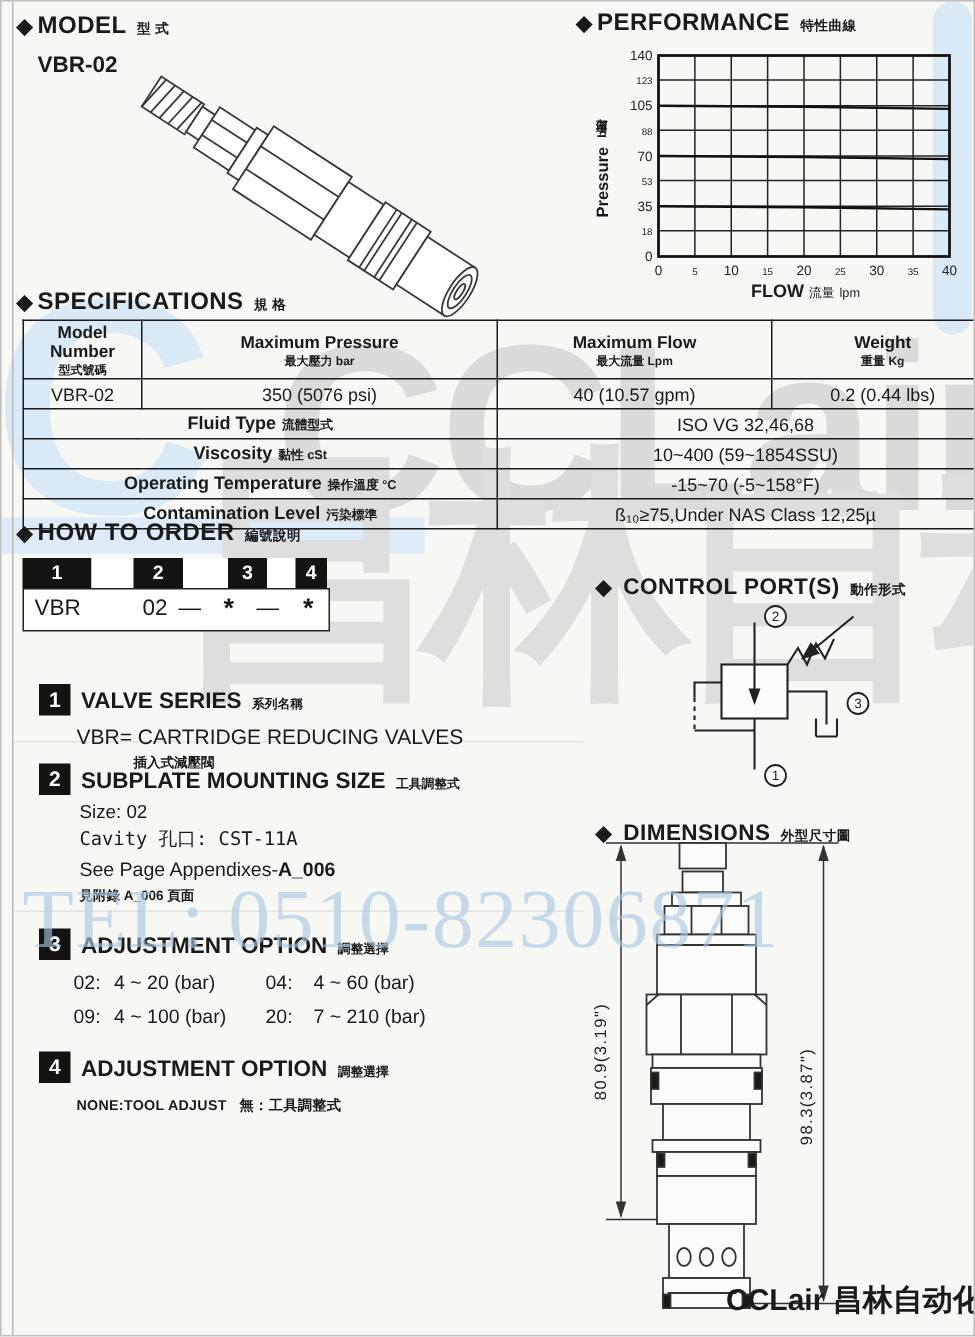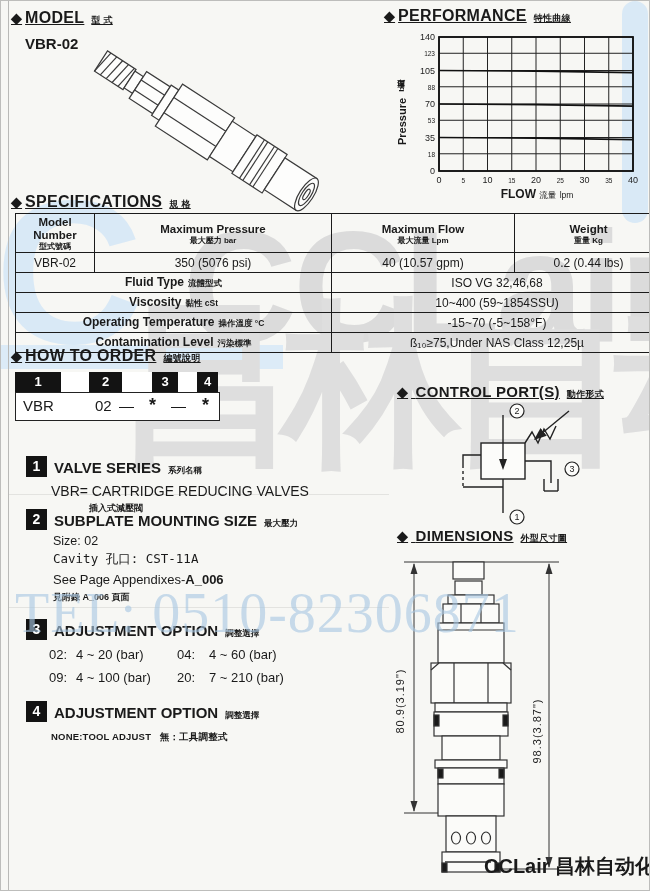--- a/index.html
+++ b/index.html
@@ -9,21 +9,21 @@
   .wm{position:absolute;pointer-events:none;white-space:nowrap;line-height:1;}
   .wm-blue-c{left:-6px;top:168px;font-size:205px;font-weight:bold;color:#d9e9f6;z-index:0;}
   .wm-blue-band{left:621px;top:0;width:26px;height:222px;background:#d9e9f6;border-radius:13px;z-index:0;}
   .wm-blue-band2{left:0;top:344px;width:282px;height:24px;background:#dcebf7;z-index:0;}
   .wm-gray-brand{left:182px;top:206px;font-size:158px;font-weight:bold;color:#dbdbdb;letter-spacing:-4px;z-index:0;}
   .wm-gray-cn{left:116px;top:294px;font-size:178px;font-weight:bold;color:#dedede;letter-spacing:-12px;z-index:0;}
   .wm-tel{left:14px;top:584px;font-family:"Liberation Serif",serif;font-size:56px;color:#a9c8e3;opacity:.62;z-index:3;letter-spacing:1px;}
   .wm-fax{left:14px;top:664px;font-family:"Liberation Serif",serif;font-size:56px;color:#a9c8e3;opacity:.62;z-index:3;letter-spacing:1px;}
   .left-rule{position:absolute;left:7px;top:0;bottom:0;width:1px;background:#b9b9b7;z-index:1;}
   .sep{position:absolute;height:1px;background:#e3e3e0;z-index:1;}
-  .h1{position:absolute;z-index:1;font-weight:bold;font-size:16px;letter-spacing:.3px;white-space:nowrap;text-decoration:underline;}
+  .h1{position:absolute;z-index:1;font-weight:bold;font-size:16px;letter-spacing:.3px;white-space:nowrap;}
   .dia{font-size:14px;margin-right:3px;}
   .hcn{font-size:9px;font-weight:bold;margin-left:7px;}
   .modelcode{font-size:15px;font-weight:bold;}
   .spec-table{position:absolute;left:14px;top:212px;width:627px;border-collapse:collapse;z-index:1;table-layout:fixed;}
   .spec-table td{border:1.6px solid #1b1b1b;text-align:center;padding:0 2px;font-size:12px;height:19px;overflow:hidden;}
   .spec-table tr.hdr td{height:32px;}
   .spec-table .hen{display:block;font-weight:bold;font-size:11.5px;line-height:13px;padding-top:2px;}
   .spec-table .hcn2{display:block;font-size:8px;font-weight:bold;line-height:10px;}
   .spec-table .plab{font-weight:bold;font-size:12px;}
   .spec-table .pcn{font-size:8.5px;font-weight:bold;margin-left:4px;}
@@ -222,21 +222,21 @@
 
   <div class="numbox" style="left:25px;top:455px">1</div>
   <div class="sec-title" style="left:53px;top:458px">
     <span>VALVE SERIES</span><span class="hcn">系列名稱</span>
   </div>
   <div class="bodyline" style="left:50px;top:482px">VBR= CARTRIDGE REDUCING VALVES</div>
   <div class="smallcn" style="left:88px;top:501px">插入式減壓閥</div>
 
   <div class="numbox" style="left:25px;top:508px">2</div>
   <div class="sec-title" style="left:53px;top:511px">
-    <span>SUBPLATE MOUNTING SIZE</span><span class="hcn">最大壓力</span>
+    <span>SUBPLATE MOUNTING SIZE</span><span class="hcn">工具調整式</span>
   </div>
   <div class="bodyline" style="left:52px;top:533px;font-size:12.5px">Size: 02</div>
   <div class="bodyline mono" style="left:52px;top:550px">Cavity 孔口: CST-11A</div>
   <div class="bodyline" style="left:52px;top:571px;font-size:13px">
     <span>See Page Appendixes-</span><b>A_006</b>
   </div>
   <div class="smallcn" style="left:52px;top:590px">見附錄 A_006 頁面</div>
 
   <div class="numbox" style="left:25px;top:618px">3</div>
   <div class="sec-title" style="left:53px;top:621px">
@@ -291,21 +291,21 @@
         <circle cx="84" cy="118" r="7"></circle>
         <circle cx="139" cy="70" r="7"></circle>
     </g>
     <g font-size="9" fill="#222" text-anchor="middle" font-family="Liberation Sans, sans-serif">
       <text x="84" y="15">2</text>
       <text x="84" y="121">1</text>
       <text x="139" y="73">3</text>
     </g>
   </svg>
 
-  <div class="h1" style="left:396px;top:526px;font-size:15px">
+  <div class="h1" style="left:396px;top:546px;font-size:15px">
     <span class="dia">◆</span> <span>DIMENSIONS</span><span class="hcn">外型尺寸圖</span>
   </div>
   <svg class="ct" style="left:390px;top:550px" width="255" height="332" viewBox="0 0 255 332">
     <g stroke="#333" stroke-width="1" fill="none">
       <line x1="13" y1="11" x2="168" y2="11"></line>
       <line x1="13" y1="262" x2="56" y2="262"></line>
       <line x1="100" y1="318" x2="168" y2="318"></line>
       <line x1="23" y1="13" x2="23" y2="260"></line>
       <line x1="158" y1="13" x2="158" y2="316"></line>
     </g>

